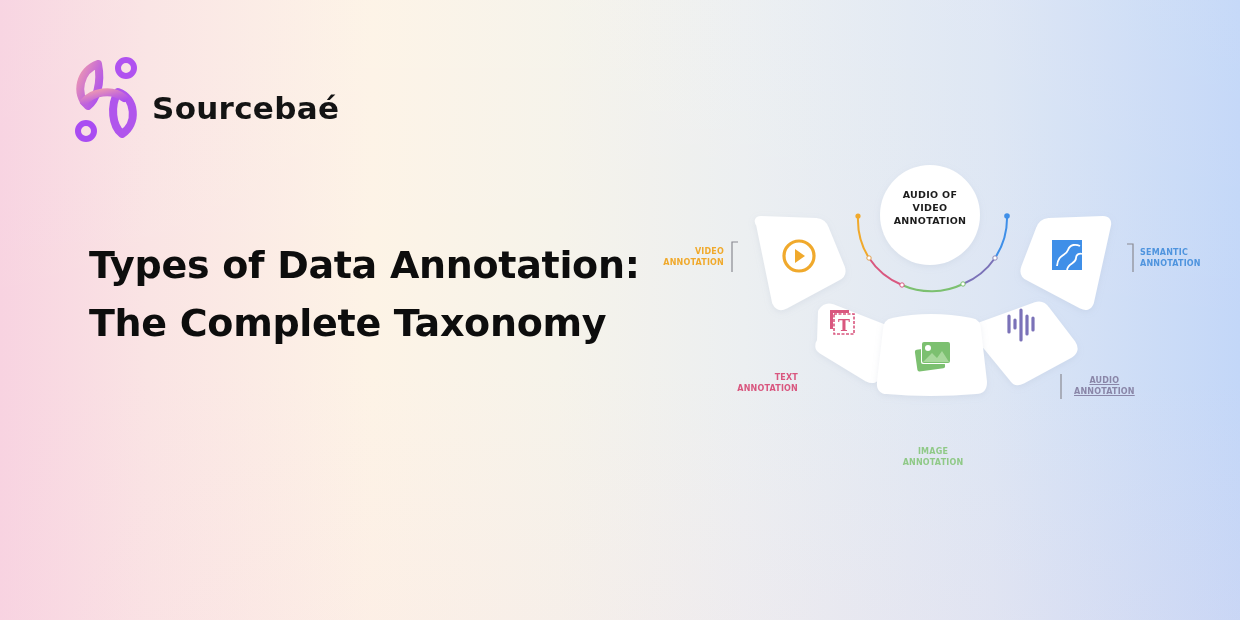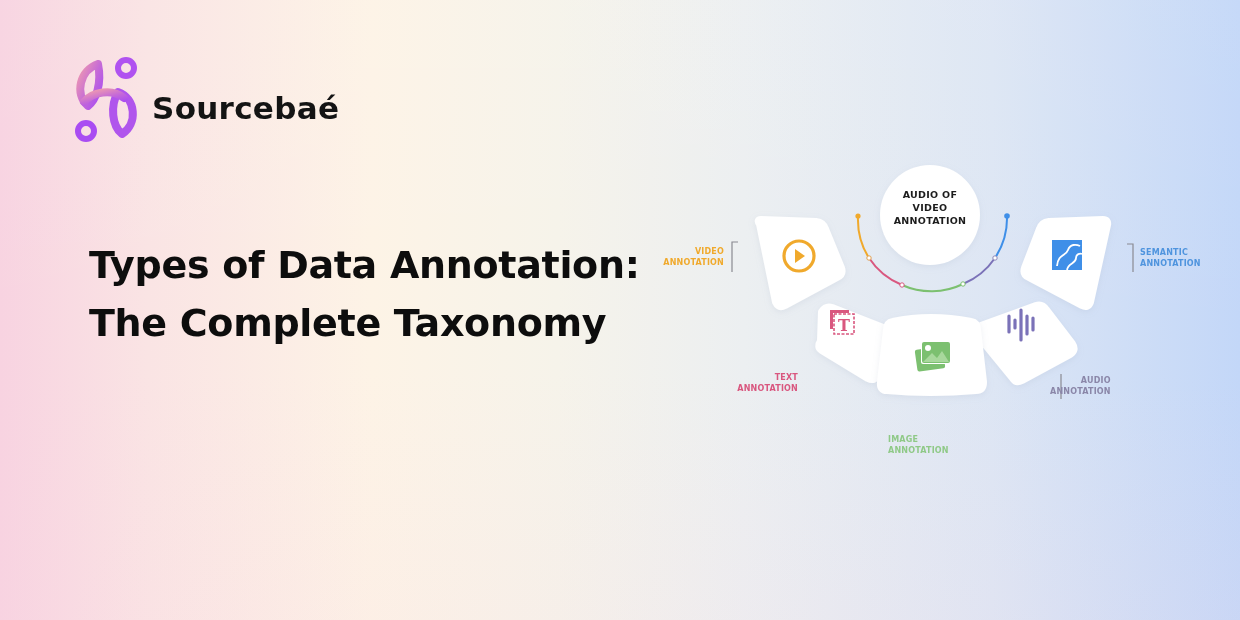--- a/index.html
+++ b/index.html
@@ -38,22 +38,22 @@
   }
   .center-label span { display:block; }
   .cat-label {
     position:absolute; font-family: "DejaVu Sans", sans-serif; font-weight:bold;
     font-size:8px; line-height:11px; letter-spacing:0.2px;
   }
   .cat-label span { display:block; }
   .lbl-video { left:14px; top:96px; text-align:right; width:70px; }
   .lbl-semantic { left:500px; top:97px; text-align:left; }
   .lbl-text { left:88px; top:222px; text-align:right; width:70px; }
-  .lbl-audio { left:410px; top:225px; text-align:right; }
-  .lbl-image { left:248px; top:284px; width:90px; }
+  .lbl-audio { left:434px; top:225px; text-align:center;text-decoration:underline; }
+  .lbl-image { left:248px; top:296px; text-align:center; width:90px; }
 </style>
 </head>
 <body>
 
 <div class="overlay"></div>
 
 <div class="logo">
   <svg class="logo-mark" viewBox="0 0 70 92">
     <defs>
       <linearGradient id="lg" x1="0" y1="0" x2="1" y2="1">

